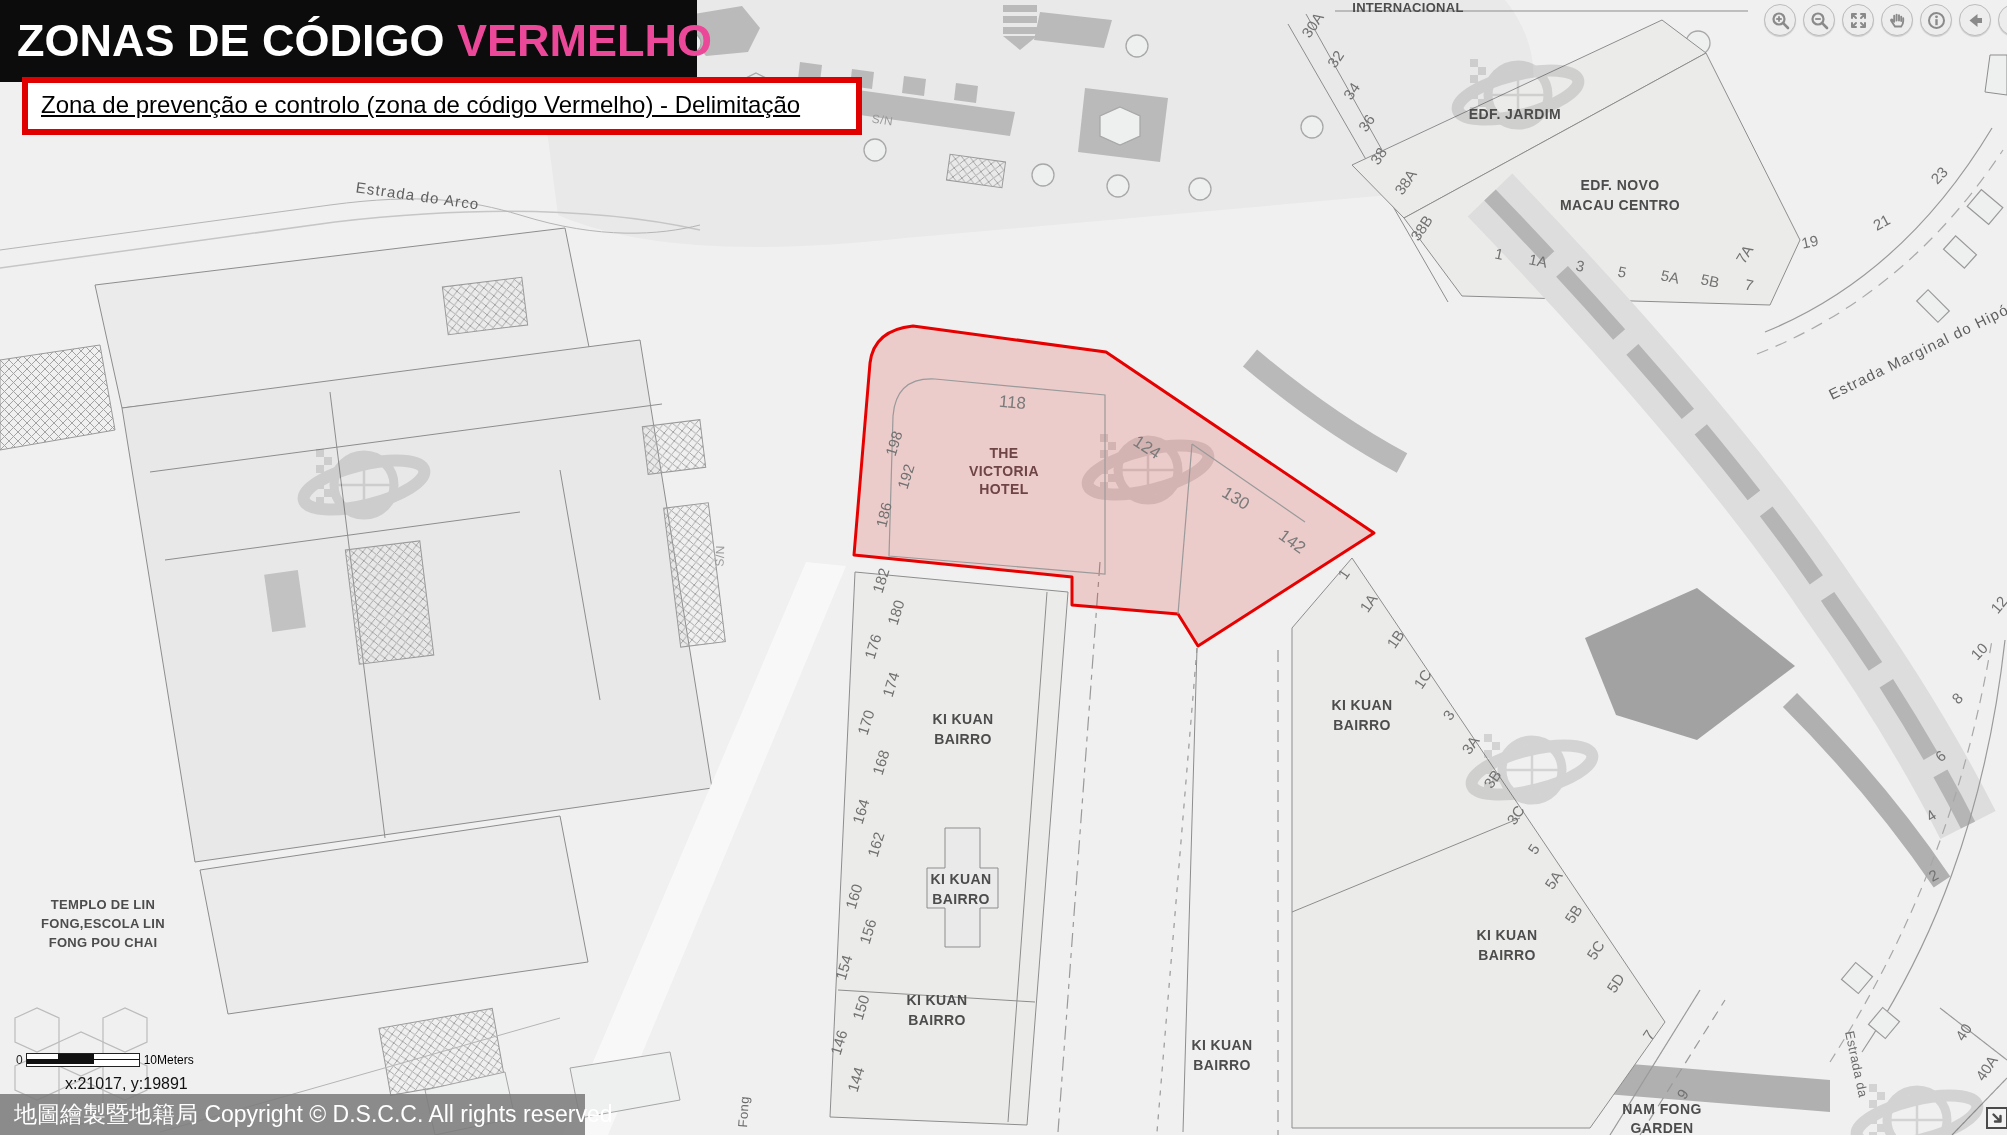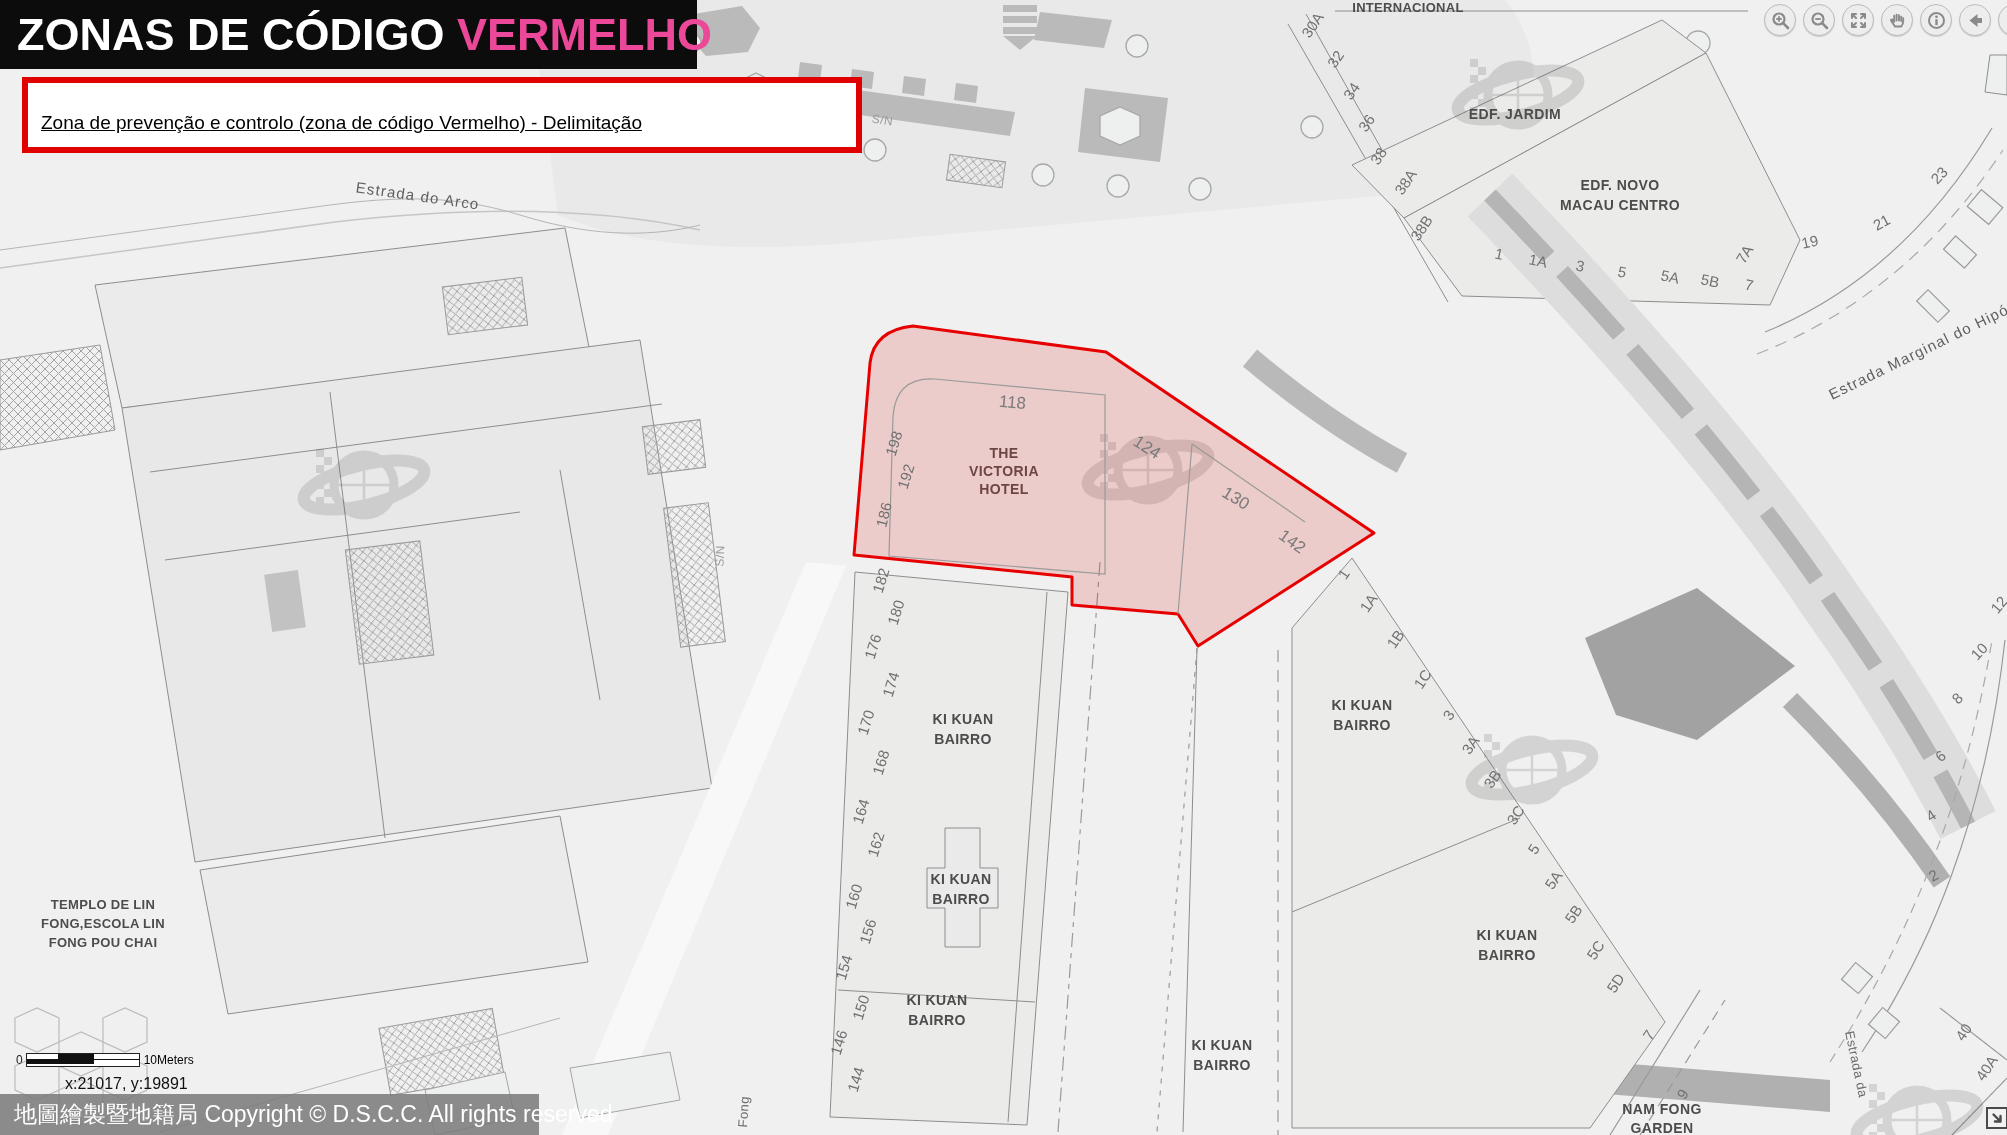--- a/index.html
+++ b/index.html
@@ -12,48 +12,48 @@
   .num{font-family:"Liberation Sans",sans-serif;font-size:15px;fill:#717171;}
   .num-lg{font-family:"Liberation Sans",sans-serif;font-size:17px;fill:#7a7a7a;}
   .place{font-family:"Liberation Sans",sans-serif;font-size:14px;font-weight:bold;fill:#4c4c4c;letter-spacing:.4px;}
   .place-sm{font-family:"Liberation Sans",sans-serif;font-size:13px;font-weight:bold;fill:#4c4c4c;letter-spacing:.3px;}
   .street{font-family:"Liberation Sans",sans-serif;font-size:15px;fill:#5f5f5f;letter-spacing:1.2px;}
   .street-sm{font-family:"Liberation Sans",sans-serif;font-size:13px;fill:#6a6a6a;letter-spacing:.5px;}
   .sn{font-family:"Liberation Sans",sans-serif;font-size:12px;fill:#9a9a9a;letter-spacing:.5px;}
   .hotel{font-family:"Liberation Sans",sans-serif;font-size:14px;font-weight:bold;fill:#6e4444;letter-spacing:.4px;}
 
   
-  .title-banner{position:absolute;left:0;top:0;width:697px;height:69px;background:#0c0c0c;
+  .title-banner{position:absolute;left:0;top:0;width:697px;height:82px;background:#0c0c0c;
     display:flex;align-items:center;padding-left:17px;box-sizing:border-box;}
   .title-banner .t{font-size:45px;font-weight:bold;letter-spacing:0;white-space:pre;}
   .t-white{color:#ffffff;}
   .t-red{color:#ec4899;}
 
   
   .info-box{position:absolute;left:22px;top:77px;width:840px;box-sizing:border-box;
     background:#ffffff;border:6px solid #e00000;padding:5px 13px 7px 13px;}
-  .info-box .l1{font-size:19px;color:#000;text-decoration:underline;line-height:34px;white-space:nowrap;margin-top:18px;}
+  .info-box .l1{font-size:24px;color:#000;text-decoration:underline;line-height:34px;white-space:nowrap;}
   .info-box .l2{font-size:27px;color:#000;line-height:34px;white-space:nowrap;}
 
   
   .toolbar{position:absolute;left:1764px;top:4px;display:flex;gap:7px;}
   .tool-btn{width:30px;height:30px;border-radius:50%;background:#ededed;border:1px solid #bdbdbd;
     display:flex;align-items:center;justify-content:center;box-shadow:0 1px 1px rgba(0,0,0,.15);cursor:pointer;}
 
   
   .scalebar{position:absolute;left:16px;top:1053px;display:flex;align-items:center;}
   .scalebar .zero{font-size:12px;color:#222;margin-right:3px;}
   .sb-box{width:112px;height:12px;border:1px solid #222;background:#fff;display:flex;flex-direction:column;}
   .sb-row{display:flex;height:5px;}
   .sb-row div{height:5px;}
   .sb-label{font-size:12px;color:#000000;margin-left:4px;}
   .coords{position:absolute;left:17px;top:1075px;font-size:16px;color:#111;padding-left:48px;}
 
   
-  .copyright{position:absolute;left:0;top:1094px;width:539px;height:41px;
+  .copyright{position:absolute;left:0;top:1094px;width:585px;height:41px;
     background:rgba(124,124,124,0.88);color:#fff;font-size:23px;line-height:41px;
     padding-left:14px;box-sizing:border-box;white-space:nowrap;}
 
   
   .overview-btn{position:absolute;left:1986px;top:1107px;width:22px;height:22px;background:#f2f2f2;
     border:2px solid #4a4a4a;box-sizing:border-box;display:flex;align-items:center;justify-content:center;cursor:pointer;}
 </style>
 </head>
 <body>
 

